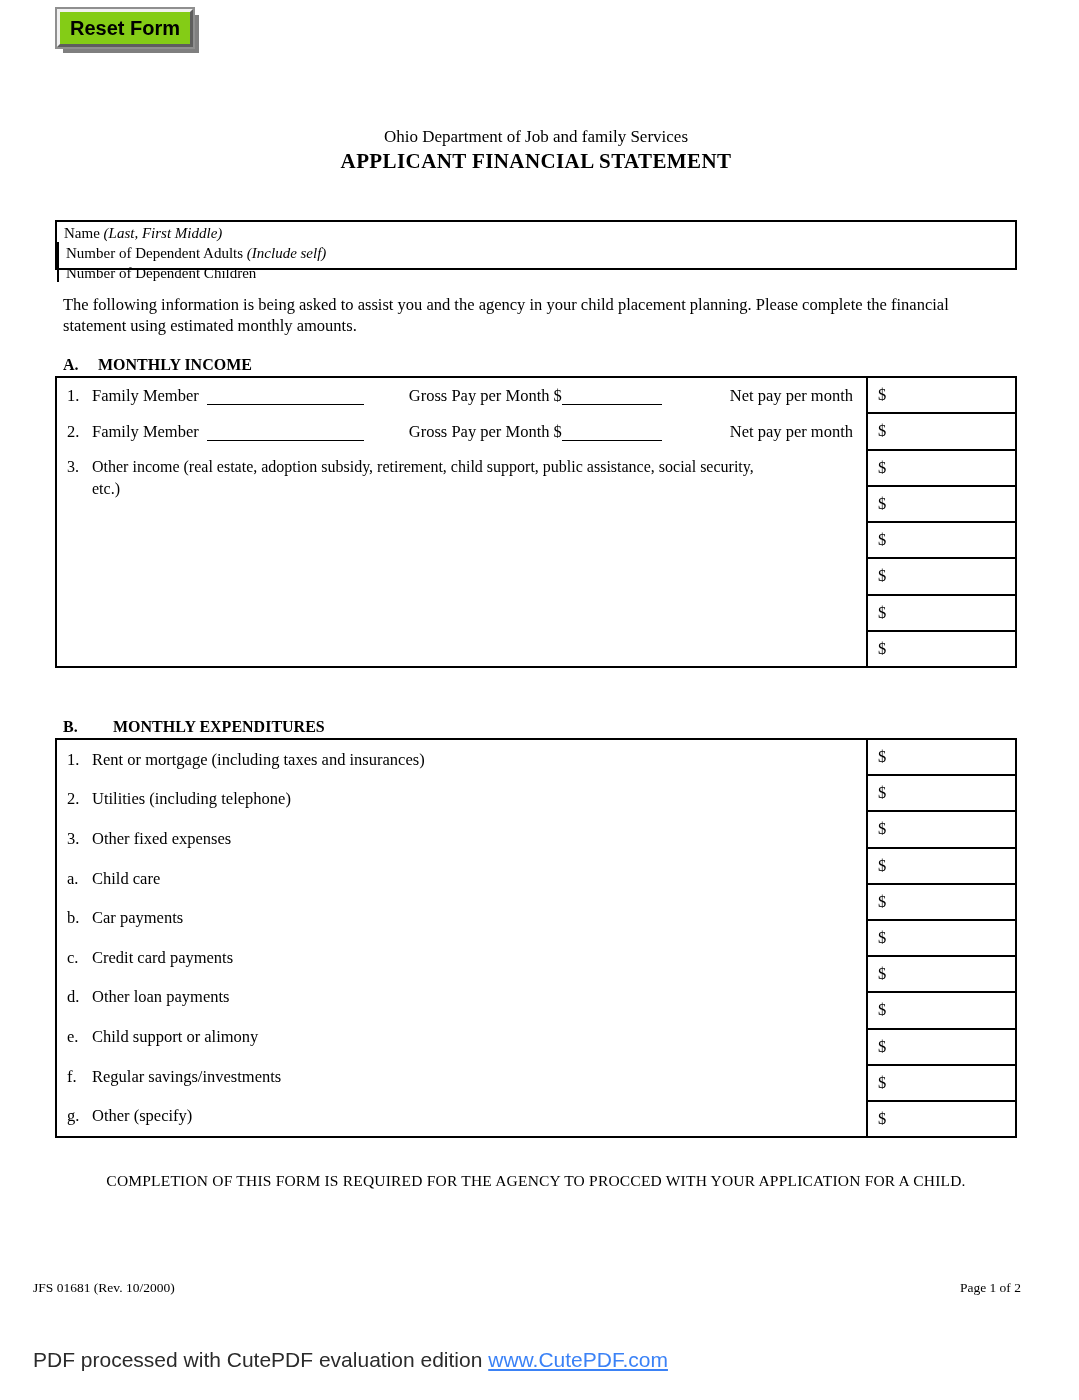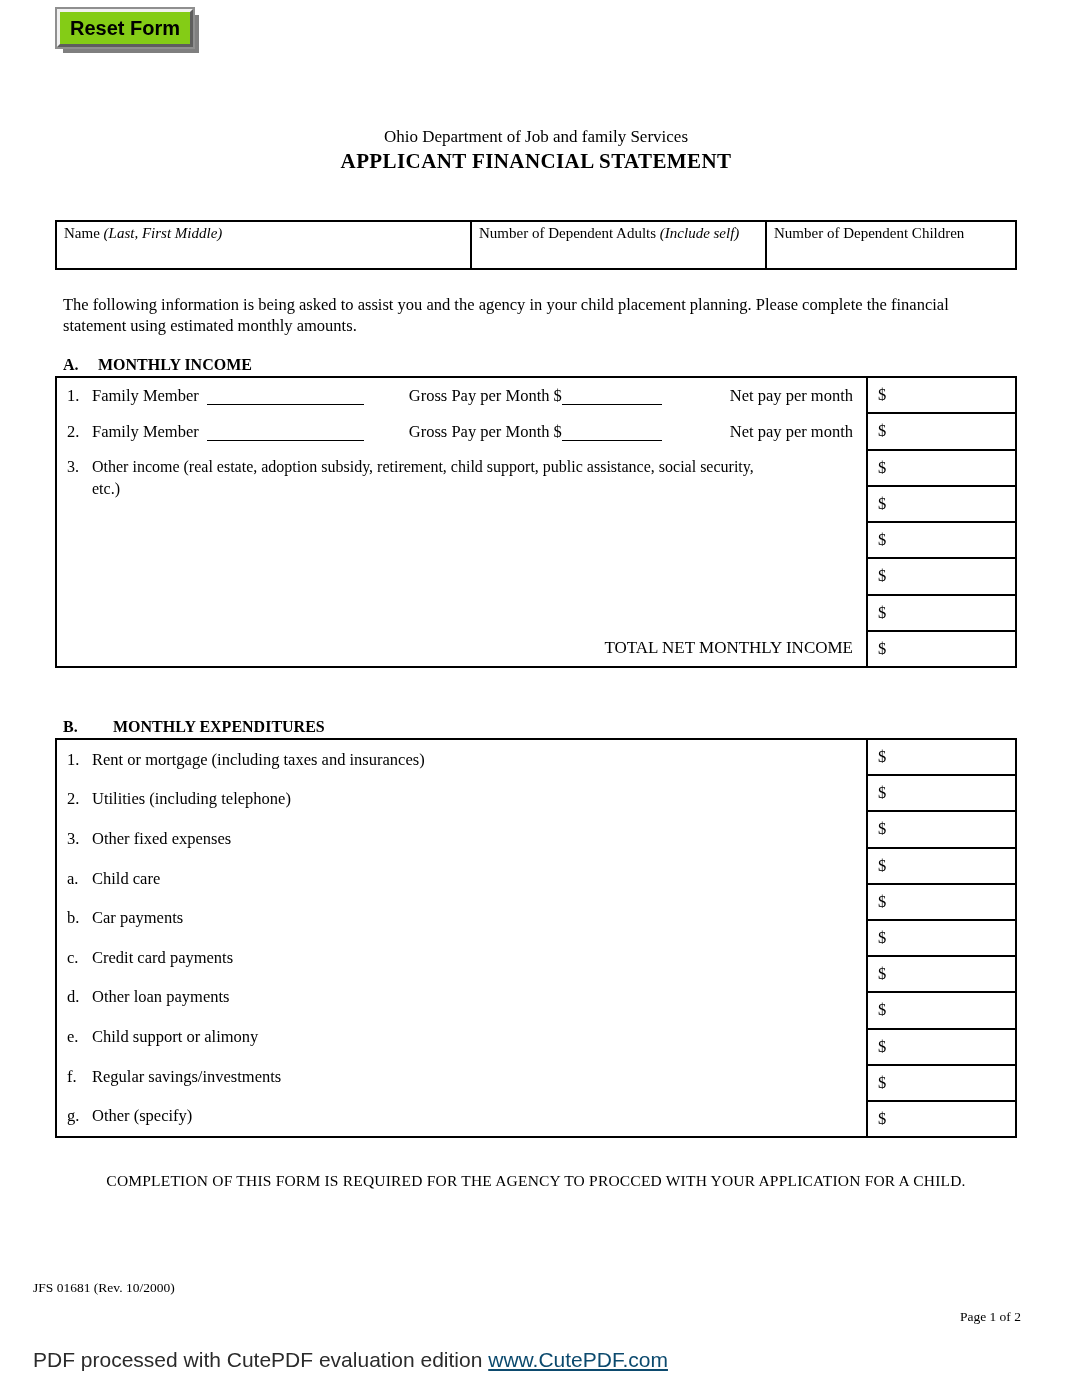--- a/index.html
+++ b/index.html
@@ -17,21 +17,21 @@
     font-family:"Liberation Sans", sans-serif;font-weight:bold;font-size:20px;
     display:flex;align-items:center;justify-content:center;cursor:pointer;
   }
   
   .doc-header{position:absolute;left:55px;top:127px;width:962px;text-align:center;}
   .agency-line{font-size:17px;}
   .doc-title{font-size:21px;font-weight:bold;letter-spacing:.4px;margin-top:2px;}
   
   .name-table{
     position:absolute;left:55px;top:220px;width:962px;height:50px;
-    border:2px solid #000;display:flex;box-sizing:border-box;
+    border:2px solid #000;display:flex;box-sizing:border-box;flex-direction:column;
   }
   .nt-cell{box-sizing:border-box;padding:3px 4px 0 7px;font-size:15px;}
   .nt-c1{width:413px;}
   .nt-c2{width:295px;border-left:2px solid #000;}
   .nt-c3{flex:1;border-left:2px solid #000;}
   .hint{font-style:italic;}
   
   .intro{position:absolute;left:63px;top:294px;width:905px;font-size:16.5px;line-height:21px;}
   
   .sec-head{position:absolute;left:63px;font-weight:bold;font-size:16px;}
@@ -71,26 +71,26 @@
     padding-right:13px;font-size:17px;box-sizing:border-box;}
   
   .exp-row{flex:1;display:flex;align-items:center;padding-left:10px;
     font-size:16.5px;box-sizing:border-box;white-space:nowrap;}
   .exp-total{flex:1;display:flex;align-items:center;justify-content:flex-end;
     padding-right:13px;font-size:17px;box-sizing:border-box;}
   
   .completion{position:absolute;left:55px;top:1172px;width:962px;text-align:center;
     font-size:15.5px;letter-spacing:.2px;}
   .footer-left{position:absolute;left:33px;top:1280px;font-size:13.5px;}
-  .footer-right{position:absolute;right:58px;top:1280px;font-size:13.5px;margin-top:29px;}
+  .footer-right{position:absolute;right:58px;top:1280px;font-size:13.5px;}
   .pdf-banner{
     position:absolute;left:33px;top:1348px;
     font-family:"Liberation Sans", sans-serif;font-size:21px;color:#2b2b2b;
   }
-  .pdf-link{color:#0c4a6e;text-decoration:underline;cursor:pointer;}
+  .pdf-link{color:#3b82f6;text-decoration:underline;cursor:pointer;}
 </style>
 </head>
 <body>
 
 <button class="reset-button">Reset Form</button>
 
 <div class="doc-header">
   <div class="agency-line">Ohio Department of Job and family Services</div>
   <div class="doc-title">APPLICANT FINANCIAL STATEMENT</div>
 </div>
@@ -130,21 +130,20 @@
       <span class="gross-label">Gross Pay per Month $</span>
       <span class="blank blank-gross"></span>
       <span class="net-label">Net pay per month</span>
     </div>
     <div class="inc-other">
       <div>
         <span class="num">3.</span><span>Other income (real estate, adoption subsidy, retirement, child support, public assistance, social security,</span>
       </div>
       <div class="row3-line2">etc.)</div>
     </div>
-    <div class="total-row">TOTAL NET MONTHLY INCOME</div>
   </div>
   <div class="ft-right">
     <div class="money-box">$</div>
     <div class="money-box">$</div>
     <div class="money-box">$</div>
     <div class="money-box">$</div>
     <div class="money-box">$</div>
     <div class="money-box">$</div>
     <div class="money-box">$</div>
     <div class="money-box">$</div>

